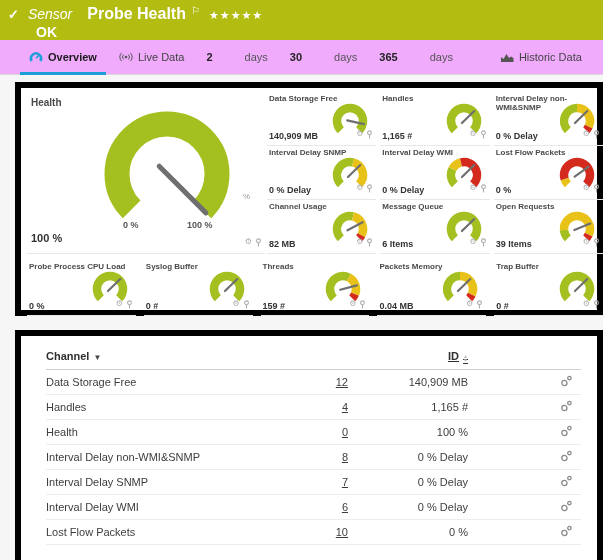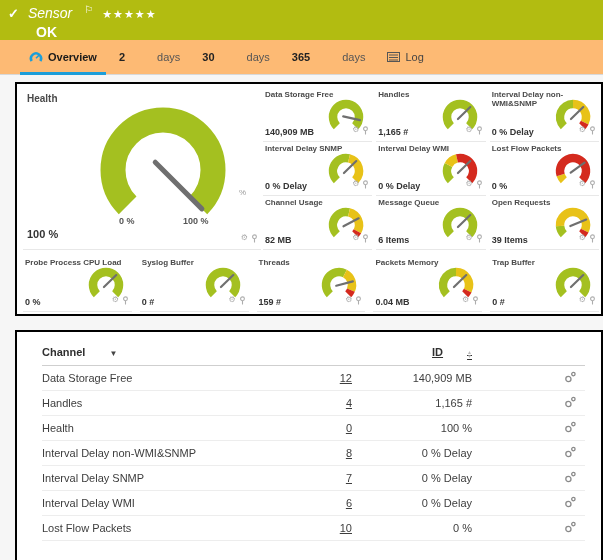--- a/index.html
+++ b/index.html
@@ -5,39 +5,39 @@
   * { box-sizing: border-box; }
   html,body { margin:0; padding:0; }
   body {
     width:603px; height:560px; overflow:hidden; position:relative;
     background:#f6f6f6; font-family:"Liberation Sans", sans-serif;
   }
   
   .banner { position:absolute; left:0; top:0; width:603px; height:40px; background:#b2bc11; }
   .banner .line1 { position:absolute; left:8px; top:5px; display:flex; align-items:baseline; color:#fff; white-space:nowrap; }
   .check { font-size:13px; font-weight:bold; margin-right:9px; }
-  .sensor-label { font-style:italic; font-size:14px; margin-right:7px; }
+  .sensor-label { font-style:italic; font-size:14px; margin-right:15px; }
   .sensor-title { font-size:16px; font-weight:bold; }
   .flag { font-size:10px; margin-left:5px; position:relative; top:-5px; }
   .stars { font-size:11px; letter-spacing:1px; margin-left:9px; }
   .status-ok { position:absolute; left:36px; top:24px; font-size:14px; font-weight:bold; color:#fff; }
   
-  .tabbar { position:absolute; left:0; top:40px; width:603px; height:35px; background:#fdba74;
+  .tabbar { position:absolute; left:0; top:40px; width:603px; height:35px; background:#f0abfc;
             border-bottom:1px solid #d8d8d8; display:flex; align-items:stretch; padding-left:18px; }
   .tab { display:flex; align-items:center; gap:5px; padding:0 11px; font-size:11px; color:#444;
          position:relative; cursor:pointer; white-space:nowrap; }
   .tab.active { color:#1a1a1a; font-weight:bold; }
   .tab.active::after { content:""; position:absolute; left:2px; right:2px; bottom:-1px; height:3px; background:#1c9ed9; }
   .tab .num { font-weight:bold; color:#222; }
   .tab .word { color:#555; font-weight:normal;padding-left:27px; }
   .tab:nth-child(6) { margin-left:26px; }
   .tab:nth-child(7) { margin-left:18px; }
   .tab svg { display:block; }
   
-  .card { position:absolute; background:#fff; border:2px solid #000000; }
+  .card { position:absolute; background:#fff; border:6px solid #000000; }
   #card-gauges { left:15px; top:82px; width:588px; height:234px; }
   #card-table  { left:15px; top:330px; width:588px; height:246px; padding:6px 16px 0 25px; }
   
   #health { position:absolute; left:6px; top:4px; width:238px; height:162px; border-bottom:1px solid #e8e8e8; }
   #health .h-title { position:absolute; left:4px; top:5px; font-size:10px; font-weight:bold; color:#4a4a4a; }
   #health-svg-wrap { position:absolute; left:40px; top:6px; width:200px; height:140px; }
   #health .min { position:absolute; left:96px;  top:128px; font-size:9px; font-weight:bold; color:#555; }
   #health .max { position:absolute; left:160px; top:128px; font-size:9px; font-weight:bold; color:#555; }
   #health .unit { position:absolute; left:216px; top:100px; font-size:8px; color:#9a9a9a; }
   #health .h-value { position:absolute; left:4px; top:140px; font-size:11px; font-weight:bold; color:#333; }
@@ -56,58 +56,76 @@
   .thead { display:flex; align-items:center; height:28px; border-bottom:1px solid #cfcfcf;
            font-size:11px; font-weight:bold; color:#2f2f2f; }
   .trow { display:flex; align-items:center; height:25px; border-bottom:1px solid #ededed; font-size:11px; color:#3d3d3d; }
   .c-channel { flex:1; text-align:left; }
   .c-id { width:60px; text-align:right;text-decoration:underline; }
   .c-last { width:120px; text-align:right; }
   .c-gear { width:113px; display:flex; justify-content:flex-end; padding-right:8px; }
   .caret { color:#444; font-size:8px; margin-left:4px; }
   .sort { display:inline-flex; flex-direction:column; margin-left:4px; color:#bdbdbd;
           font-size:5px; line-height:4px; vertical-align:2px; }
-  .hcell { display:inline-flex; align-items:flex-end; justify-content:flex-end;gap:20px; }
+  .hcell { display:inline-flex; align-items:flex-end; justify-content:flex-end; }
   .c-channel.hcell { justify-content:flex-start; }
   .rowgear { cursor:pointer; }
 </style>
 </head>
 <body>
 
 <div class="banner">
   <div class="line1">
     <span class="check">✓</span>
     <span class="sensor-label">Sensor</span>
+    <span class="sensor-title">Probe Health</span>
     <span class="flag">⚐</span>
     <span class="stars">★★★★★</span>
   </div>
   <div class="status-ok">OK</div>
 </div>
 
 <div class="tabbar" id="tabbar">
     <div class="tab active">
       <span>
         <svg width="14" height="12" viewBox="0 0 14 12">
           <path d="M2.7 10 A5 5 0 1 1 11.3 10" fill="none" stroke="#1c9ed9" stroke-width="2.6"></path>
           <line x1="7" y1="7.2" x2="10.6" y2="3.6" stroke="#1c9ed9" stroke-width="1.5"></line>
         </svg>
       </span>
       <span class="lbl">Overview</span>
     </div>
     <div class="tab">
+      <span>
+        <svg width="14" height="10" viewBox="0 0 14 10">
+          <circle cx="7" cy="5" r="1.3" fill="#555"></circle>
+          <path d="M4.6 2.6 A3.4 3.4 0 0 0 4.6 7.4 M9.4 2.6 A3.4 3.4 0 0 1 9.4 7.4 M2.6 0.9 A5.6 5.6 0 0 0 2.6 9.1 M11.4 0.9 A5.6 5.6 0 0 1 11.4 9.1" fill="none" stroke="#555" stroke-width="1"></path>
+        </svg>
+      </span>
+      <span class="lbl">Live Data</span>
+    </div>
+    <div class="tab">
       <span class="num">2</span>
       <span class="word">days</span>
     </div>
     <div class="tab">
       <span class="num">30</span>
       <span class="word">days</span>
     </div>
     <div class="tab">
       <span class="num">365</span>
       <span class="word">days</span>
+    </div>
+    <div class="tab">
+      <span>
+        <svg width="13" height="10" viewBox="0 0 13 10">
+          <path d="M0 10 L0 5 L2.5 7 L5.5 2 L8 6 L10 4.5 L12.5 6 L12.5 10 Z" fill="#555"></path>
+        </svg>
+      </span>
+      <span class="lbl">Historic Data</span>
     </div>
     <div class="tab">
       <span>
         <svg width="13" height="10" viewBox="0 0 13 10">
           <rect x="0.5" y="0.5" width="12" height="9" fill="none" stroke="#555"></rect>
           <line x1="2" y1="3" x2="11" y2="3" stroke="#555"></line>
           <line x1="2" y1="5.5" x2="11" y2="5.5" stroke="#555"></line>
           <line x1="2" y1="8" x2="11" y2="8" stroke="#555"></line>
         </svg>
       </span>

